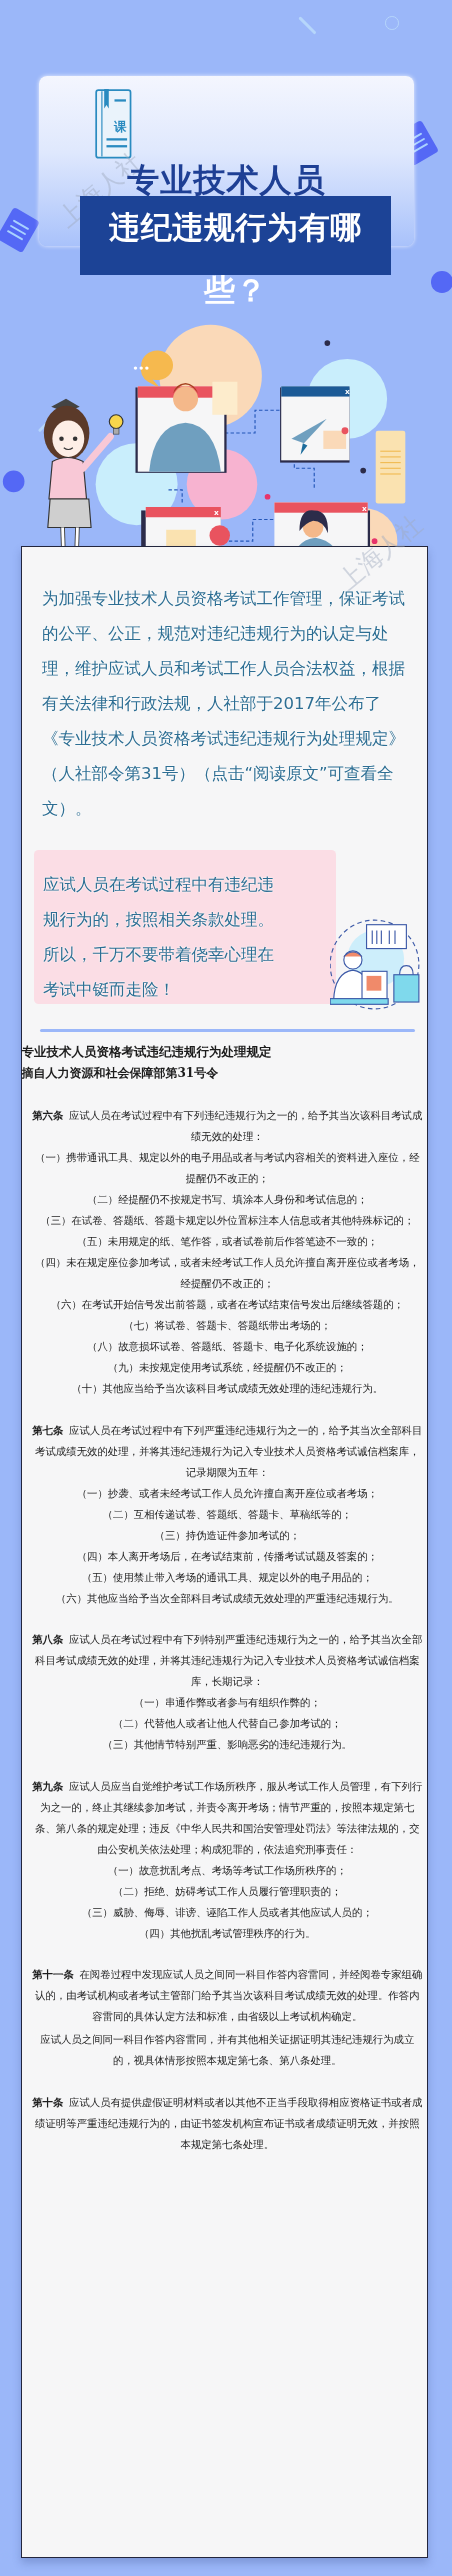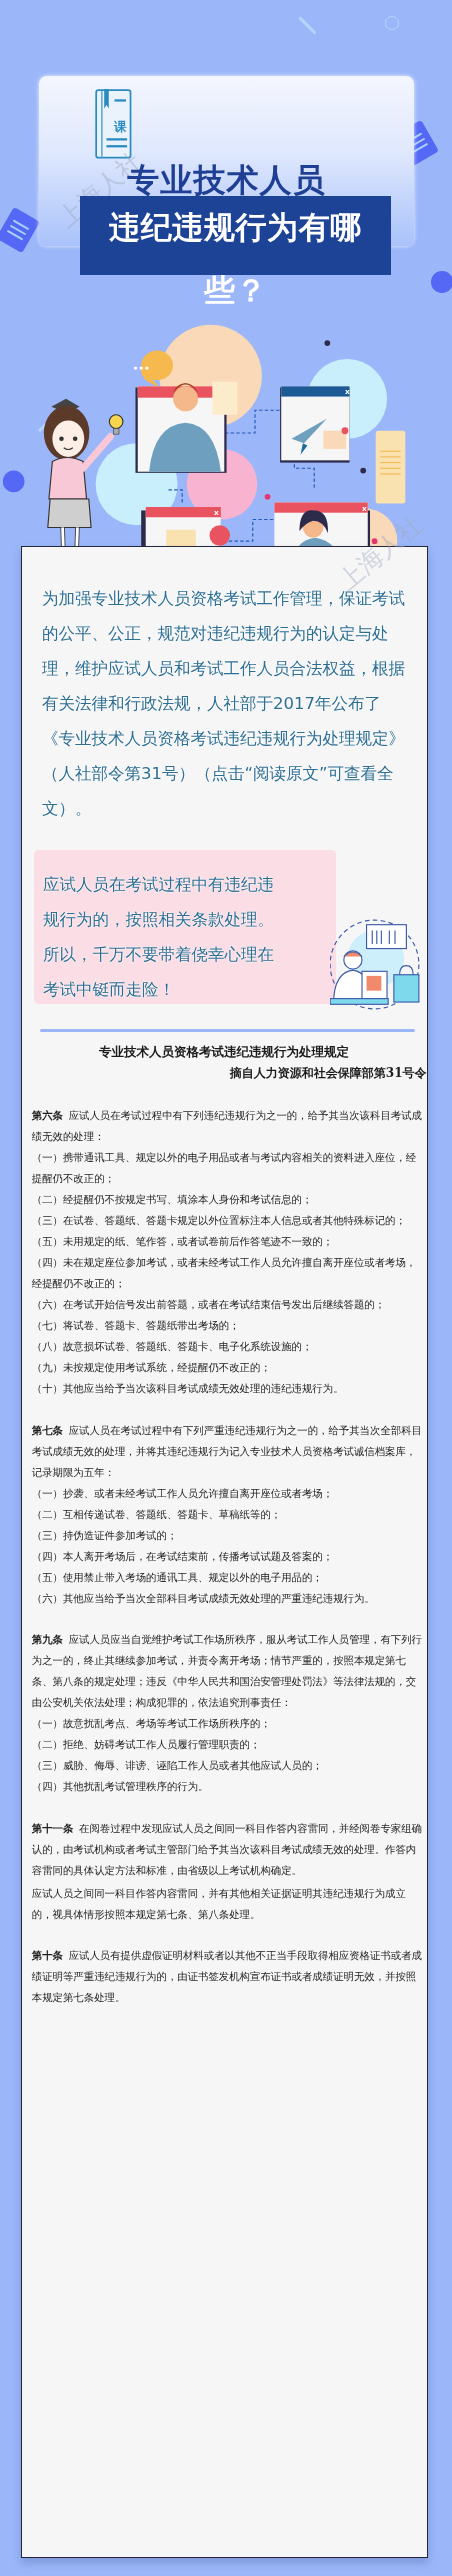--- a/index.html
+++ b/index.html
@@ -69,33 +69,33 @@
     position: absolute; left: 21.6px; top: 320px; width: 285px;
     color: #2d6e93; font-weight: normal; font-size: 16.5px; line-height: 35px;
     text-shadow: 0 0 1.7px #fff, 0 0 1.7px #fff;
   }
   .cashier { position: absolute; left: 308px; top: 372px; width: 97px; height: 91px; }
   .divider {
     position: absolute; left: 18px; top: 482px; width: 375px; height: 3.4px;
     background: #9bb7f9; border-radius: 1.7px;
   }
   .reg-title {
-    position: absolute; left: 0; right: 0; top: 495px; text-align: center;
+    position: absolute; left: 0; right: 0; top: 495px; 
     color: #1c1c1c; font-weight: bold; font-size: 12.5px; line-height: 20.5px;
   }
   .reg-sub {
-    position: absolute; left: 0; right: 0; top: 516px; text-align: right;
+    position: absolute; left: 0; right: 0; top: 516px; text-align: left;
     color: #1c1c1c; font-family: "DejaVu Serif", "Liberation Serif", serif;
     font-weight: bold; font-size: 12px; line-height: 20.5px;
   }
   .articles {
     position: absolute; left: 10.3px; top: 558px; width: 391px;
     color: #1e1e1e; font-size: 10.4px; line-height: 21px;
   }
-  .article { margin-bottom: 20.5px; }
+  .article { margin-bottom: 20.5px; text-align: center; }
   .article .head-line b { font-weight: bold; margin-right: 5.7px; }
   .article p { margin: 0; }
   .article .item { text-indent: 0; padding-left: 0; }
   .article .para2 { margin-top: 2.3px; }
 </style>
 </head>
 <body>
 
 <div class="page">
 
@@ -274,20 +274,26 @@
       <div class="article">
         <p class="head-line"><b>第七条</b><span>应试人员在考试过程中有下列严重违纪违规行为之一的，给予其当次全部科目考试成绩无效的处理，并将其违纪违规行为记入专业技术人员资格考试诚信档案库，记录期限为五年：</span></p>
         <p class="item">（一）抄袭、或者未经考试工作人员允许擅自离开座位或者考场；</p>
         <p class="item">（二）互相传递试卷、答题纸、答题卡、草稿纸等的；</p>
         <p class="item">（三）持伪造证件参加考试的；</p>
         <p class="item">（四）本人离开考场后，在考试结束前，传播考试试题及答案的；</p>
         <p class="item">（五）使用禁止带入考场的通讯工具、规定以外的电子用品的；</p>
         <p class="item">（六）其他应当给予当次全部科目考试成绩无效处理的严重违纪违规行为。</p>
       </div>
 
+      <div class="article">
+        <p class="head-line"><b>第八条</b><span>应试人员在考试过程中有下列特别严重违纪违规行为之一的，给予其当次全部科目考试成绩无效的处理，并将其违纪违规行为记入专业技术人员资格考试诚信档案库，长期记录：</span></p>
+        <p class="item">（一）串通作弊或者参与有组织作弊的；</p>
+        <p class="item">（二）代替他人或者让他人代替自己参加考试的；</p>
+        <p class="item">（三）其他情节特别严重、影响恶劣的违纪违规行为。</p>
+      </div>
 
       <div class="article">
         <p class="head-line"><b>第九条</b><span>应试人员应当自觉维护考试工作场所秩序，服从考试工作人员管理，有下列行为之一的，终止其继续参加考试，并责令离开考场；情节严重的，按照本规定第七条、第八条的规定处理；违反《中华人民共和国治安管理处罚法》等法律法规的，交由公安机关依法处理；构成犯罪的，依法追究刑事责任：</span></p>
         <p class="item">（一）故意扰乱考点、考场等考试工作场所秩序的；</p>
         <p class="item">（二）拒绝、妨碍考试工作人员履行管理职责的；</p>
         <p class="item">（三）威胁、侮辱、诽谤、诬陷工作人员或者其他应试人员的；</p>
         <p class="item">（四）其他扰乱考试管理秩序的行为。</p>
       </div>
 
       <div class="article">

